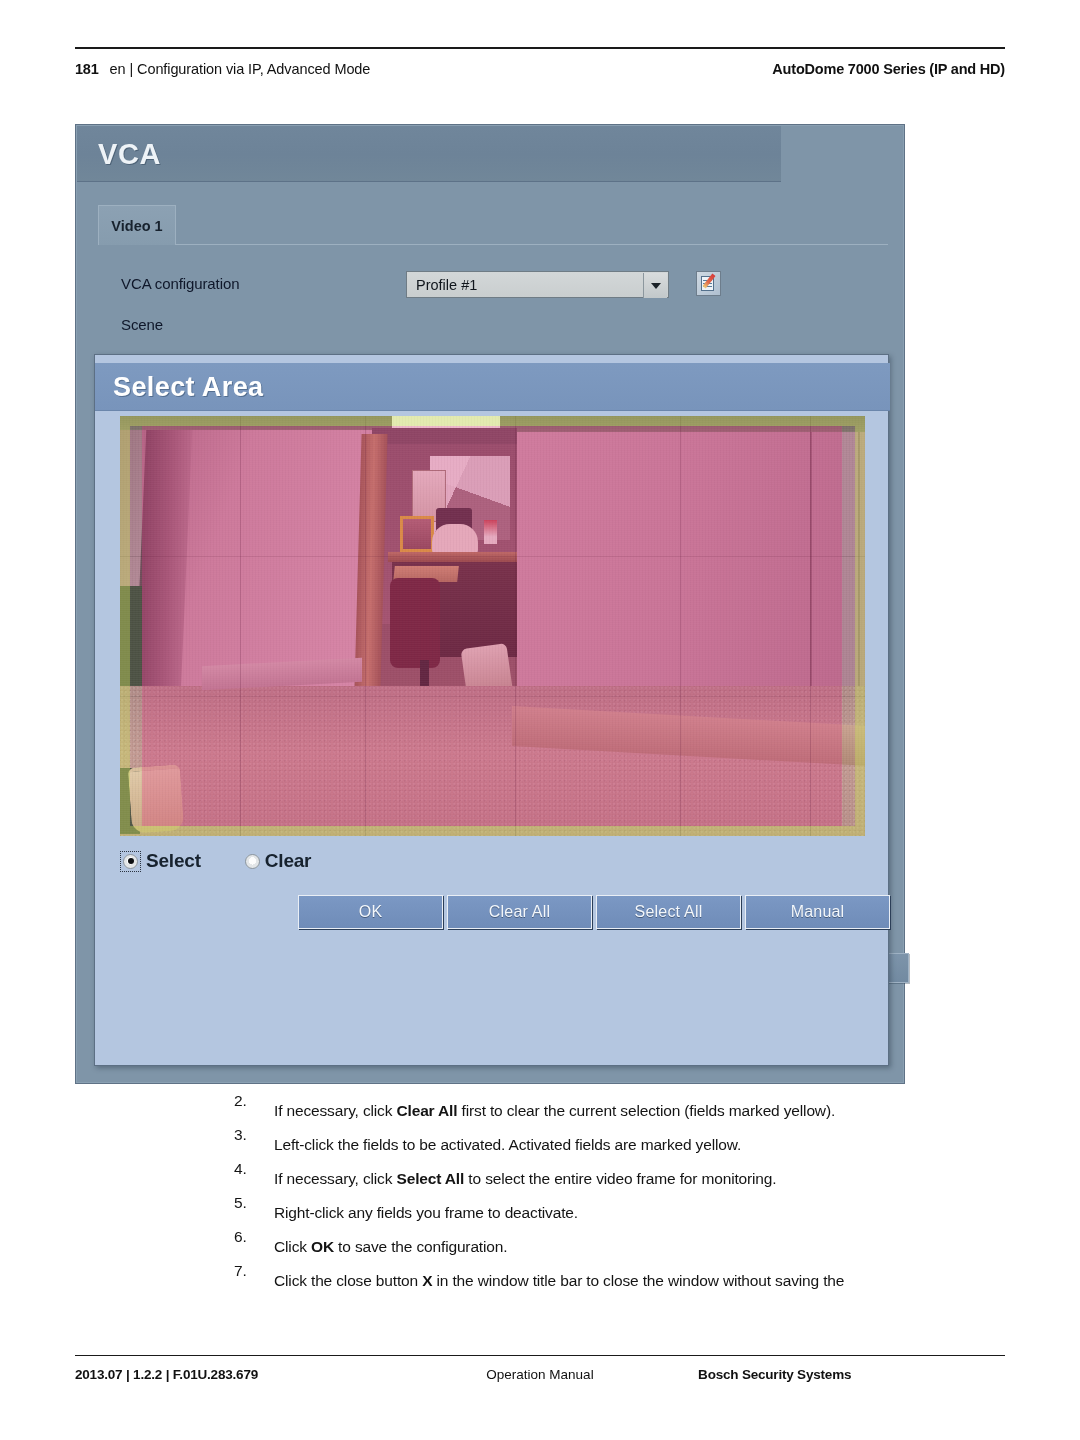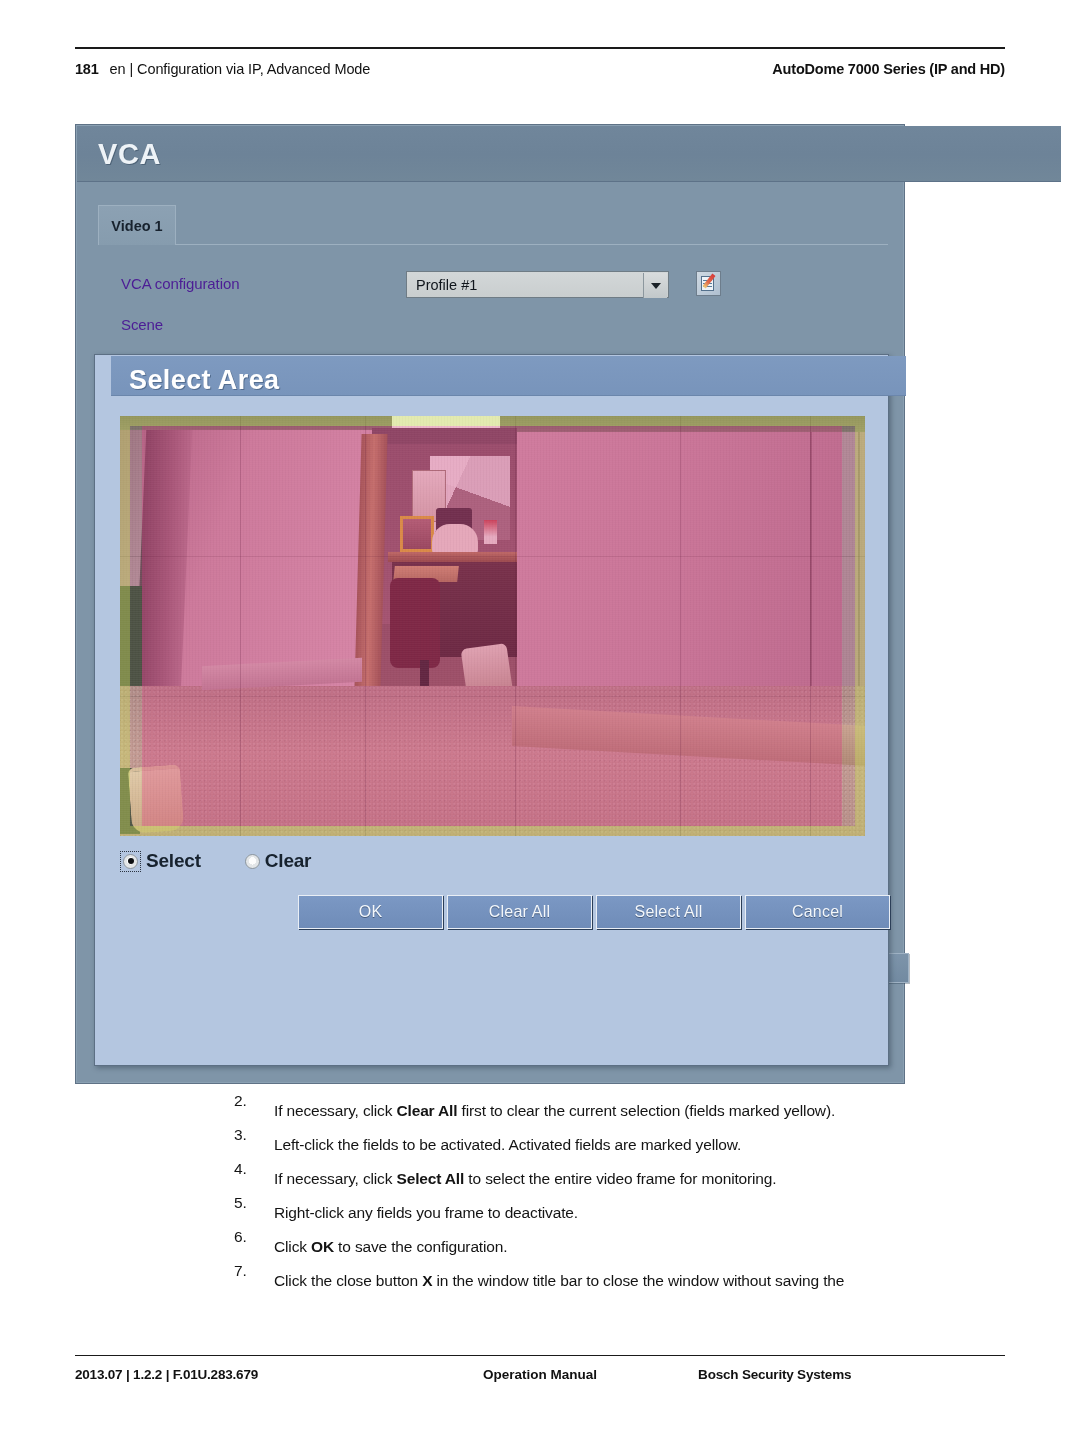--- a/index.html
+++ b/index.html
@@ -50,21 +50,21 @@
     width: 830px; height: 960px;
     background: #7f95a8;
     border: 1px solid #5f7286;
     box-shadow: inset 0 0 0 1px #8aa0b2;
   }
 
   
   .vca-bar {
     position: absolute;
     left: 1px; top: 1px;
-    width: 984px; height: 56px;
+    width: 704px; height: 56px;
     background: linear-gradient(180deg, #70869b 0%, #6d8398 52%, #718799 100%);
     border-bottom: 1px solid #5d7288;
   }
   .vca-title {
     position: absolute;
     left: 21px; top: 12px;
     font-size: 29px;
     font-weight: bold;
     color: #eef3f7;
     letter-spacing: 0.6px;
@@ -98,21 +98,21 @@
   .form-row {
     position: absolute;
     left: 22px;
     height: 28px;
     width: 790px;
   }
   .form-row.r1 { top: 146px; }
   .form-row.r2 { top: 187px; text-align: center; }
   .form-label {
     position: absolute; left: 23px; top: 4px;
-    font-size: 15px; color: #4c1d95;
+    font-size: 15px; color: #0f172a;
     letter-spacing: -0.1px;
   }
   .select-box {
     position: absolute;
     left: 308px; top: 0;
     width: 263px; height: 27px;
     background: linear-gradient(180deg, #d3d7d8 0%, #c9cecf 100%);
     border: 1px solid #6f7c85;
     display: flex; align-items: center;
   }
@@ -162,25 +162,24 @@
   
   .dialog {
     position: absolute;
     left: 18px; top: 229px;
     width: 795px; height: 712px;
     background: #b4c6e0;
     border: 1px solid #5c6f84;
     box-shadow: 2px 2px 5px rgba(20,35,50,.35);
   }
   .dlg-bar {
-    position: absolute; left: 0; top: 1px;
-    width: 795px; height: 40px;
+    position: absolute; left: 0; top: 8px;
+    width: 795px; height: 48px;
     background: linear-gradient(180deg, #7e9ac0 0%, #7894bb 100%);
     border-bottom: 1px solid #6b86ab;
-    margin-left: 16px;
   }
   .dlg-title {
     position: absolute; left: 18px; top: 9px;
     font-size: 27px; font-weight: bold;
     color: #ffffff;
     letter-spacing: 0.4px;
     text-shadow: 1px 1px 0 rgba(45,70,100,.5);
   }
 
   
@@ -472,21 +471,21 @@
     position: absolute;
     left: 75px; top: 1355px; width: 930px;
     border-top: 1.6px solid #1a1a1a;
     padding-top: 11px;
     display: flex;
     font-size: 13.5px;
     color: #111;
     font-weight: bold;
   }
   .ftr-left { width: 33%; letter-spacing: -0.2px; }
-  .ftr-center { width: 34%; text-align: center; font-weight: bold; }
+  .ftr-center { width: 34%; text-align: center; font-weight: normal; }
   .ftr-right { width: 33%; text-align: left; letter-spacing: -0.2px; }
 </style>
 </head>
 <body>
 
 <div class="page">
 
   <div class="page-header">
     <span class="hdr-pageno">181</span>
     <span class="hdr-left">en | Configuration via IP, Advanced Mode</span>
@@ -595,21 +594,21 @@
         <label class="radio-item">
           <span class="radio-dot"></span>
           <span class="radio-label">Clear</span>
         </label>
       </div>
 
       <div class="dlg-buttons">
         <div class="dlg-btn">OK</div>
         <div class="dlg-btn">Clear All</div>
         <div class="dlg-btn">Select All</div>
-        <div class="dlg-btn">Cancel</div>
+        <div class="dlg-btn">Manual</div>
       </div>
     </div>
   </div>
 
   <div class="instructions" id="instructions">
       <div class="ins-item">
         <span class="ins-num">2.</span>
         <span class="ins-txt"><span>If necessary, click </span><b>Clear All</b><span> first to clear the current selection (fields marked yellow).</span></span>
       </div>
       <div class="ins-item">

